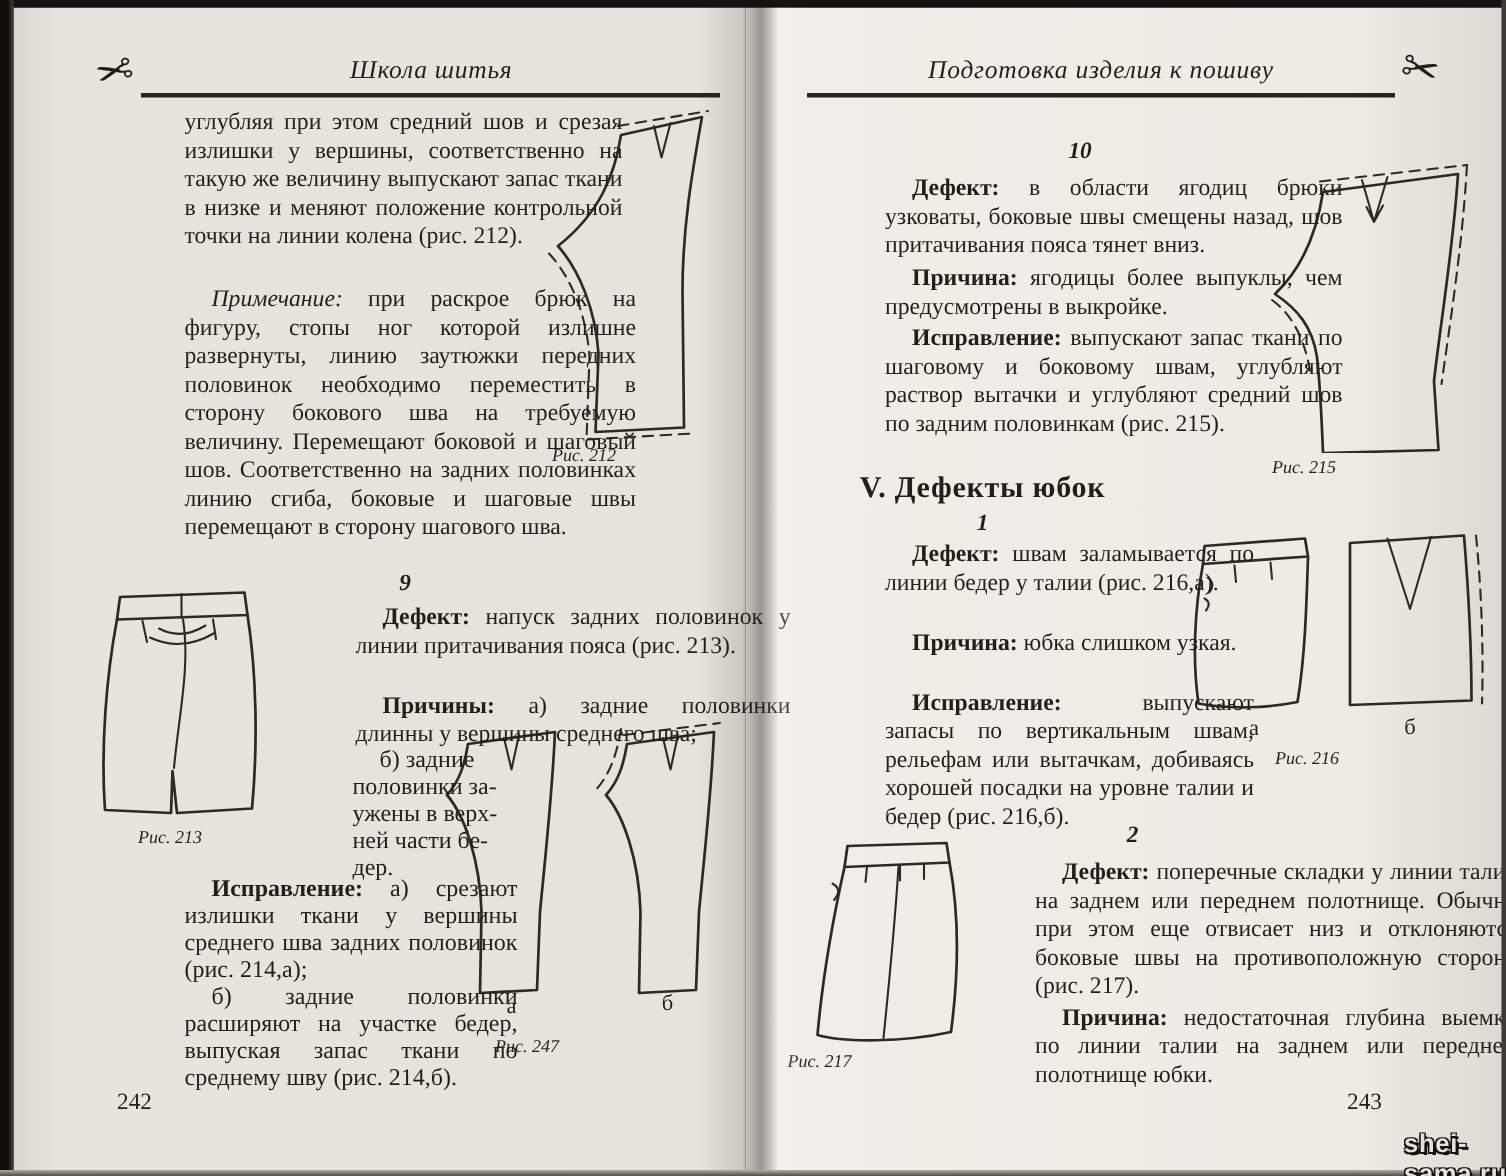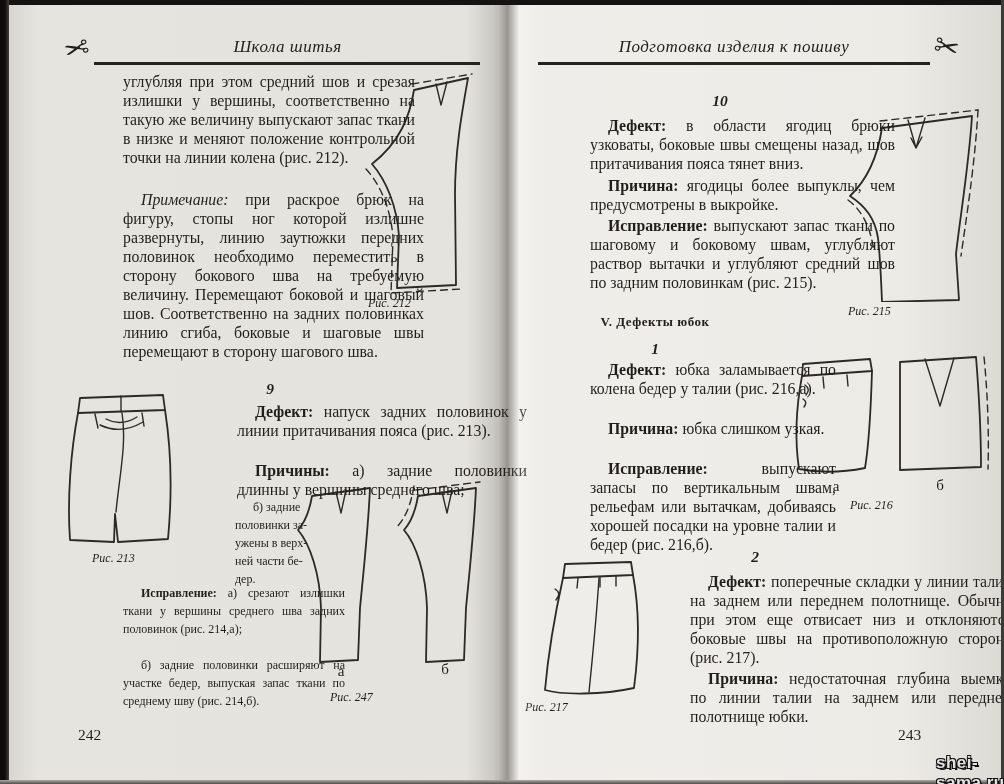--- a/index.html
+++ b/index.html
@@ -14,32 +14,32 @@
   .gutter{position:absolute;left:466px;top:0;width:74px;height:784px;pointer-events:none;z-index:6;
      background:linear-gradient(90deg,rgba(40,36,30,0) 0%,rgba(40,36,30,0.14) 38%,rgba(30,27,22,0.42) 56%,rgba(255,255,255,0.22) 72%,rgba(40,36,30,0) 100%);}
   .edge-top{position:absolute;left:0;top:0;width:100%;height:5px;background:#141312;z-index:7;}
   .edge-left{position:absolute;left:0;top:0;width:9px;height:100%;z-index:7;
      background:linear-gradient(90deg,#0d0c0b 0%,#0d0c0b 55%,#45423e 100%);}
   .edge-right{position:absolute;right:0;top:0;width:3px;height:100%;background:#3d3b37;z-index:7;}
   .edge-bottom{position:absolute;left:0;bottom:0;width:100%;height:4px;z-index:7;
      background:linear-gradient(0deg,#504d48,#aeaca6);}
   .blk{position:absolute;color:#211f1c;z-index:4;}
   .para{font-size:15.8px;line-height:19px;text-align:justify;margin-left:45px;}
-  .lh18{font-size:12px;line-height:18px;}
+  .lh18{font-size:16px;line-height:18px;}
   .ind{text-indent:18px;}
   .preline{white-space:pre-line;text-align:left;}
   .lbl{font-weight:bold;}
   .runhead{font-style:italic;font-size:17px;text-align:center;letter-spacing:0.5px;}
   .rule{position:absolute;height:2.5px;background:#26241f;z-index:4;}
   .scissors{position:absolute;font-size:30px;color:#1f1e1b;z-index:5;
      font-family:"DejaVu Sans", sans-serif;line-height:30px;}
   .sc-left{transform:scaleX(-1) rotate(14deg);}
   .sc-right{transform:rotate(14deg);}
   .secnum{font-weight:bold;font-style:italic;font-size:15.5px;text-align:center;}
-  .heading{font-weight:bold;font-size:13px;text-align:center;letter-spacing:0.5px;}
+  .heading{font-weight:bold;font-size:20px;text-align:center;letter-spacing:0.5px;}
   .caption{font-style:italic;font-size:12px;text-align:left;}
   .figlabel{font-size:15px;text-align:center;}
   .pagenum{font-size:15.5px;}
   .fig{position:absolute;z-index:3;}
   .st{fill:none;stroke:#2c2a27;stroke-width:1.8;stroke-linecap:round;stroke-linejoin:round;}
   .thin{stroke-width:1.4;}
   .dash{stroke-dasharray:7 5;}
   .watermark{position:absolute;z-index:8;font-family:"Liberation Sans", sans-serif;
      font-weight:bold;font-size:17px;color:#e3e2e0;letter-spacing:0.5px;
      text-shadow:-1px -1px 0 #131211,1px -1px 0 #131211,-1px 1px 0 #131211,1px 1px 0 #131211,2px 2px 0 #131211;}
@@ -124,21 +124,21 @@
     <path class="st thin" d="M70,14 L78,42 L87,12 M78,42 L73,32 M78,42 L84,31"></path>
     <path class="st thin dash" d="M42,15 L140,4"></path>
     <path class="st thin dash" d="M140,4 C137,58 128,114 123,150"></path>
     <path class="st thin dash" d="M10,94 C24,104 33,122 36,146"></path>
   </svg>
   <div class="blk caption" style="left:848px;top:304px;width:130px;">Рис. 215</div>
 
   <div class="blk heading" style="left:510px;top:314px;width:290px;">V. Дефекты юбок</div>
   <div class="blk secnum" style="left:510px;top:340px;width:290px;">1</div>
 
-  <div class="blk para ind" style="left:545px;top:360px;width:246px;"><b class="lbl">Дефект:</b><span> юбка заламывается по колена бедер у талии (рис. 216,а).</span></div>
+  <div class="blk para ind" style="left:545px;top:360px;width:246px;"><b class="lbl">Дефект:</b><span> швам заламывается по линии бедер у талии (рис. 216,а).</span></div>
 
   <div class="blk para ind" style="left:545px;top:419px;width:246px;"><b class="lbl">Причина:</b><span> юбка слишком узкая.</span></div>
 
   <div class="blk para ind" style="left:545px;top:459px;width:246px;"><b class="lbl">Исправление:</b><span> выпускают запасы по вертикальным швам, рельефам или вытачкам, добиваясь хорошей посадки на уровне талии и бедер (рис. 216,б).</span></div>
 
   <svg class="fig" style="left:790px;top:354px;" width="205" height="124" viewBox="0 0 205 124">
     <path class="st" d="M13,10 L80,5 L82,17 L12,22 Z"></path>
     <path class="st thin" d="M33,23 L34,34 M57,21 L58,32"></path>
     <path class="st thin" d="M15,31 Q21,35 16,41 M13,45 Q18,48 14,53"></path>
     <path class="st" d="M12,22 C6,54 5,88 9,115 C30,119 55,118 75,114 C80,84 81,50 82,17"></path>

